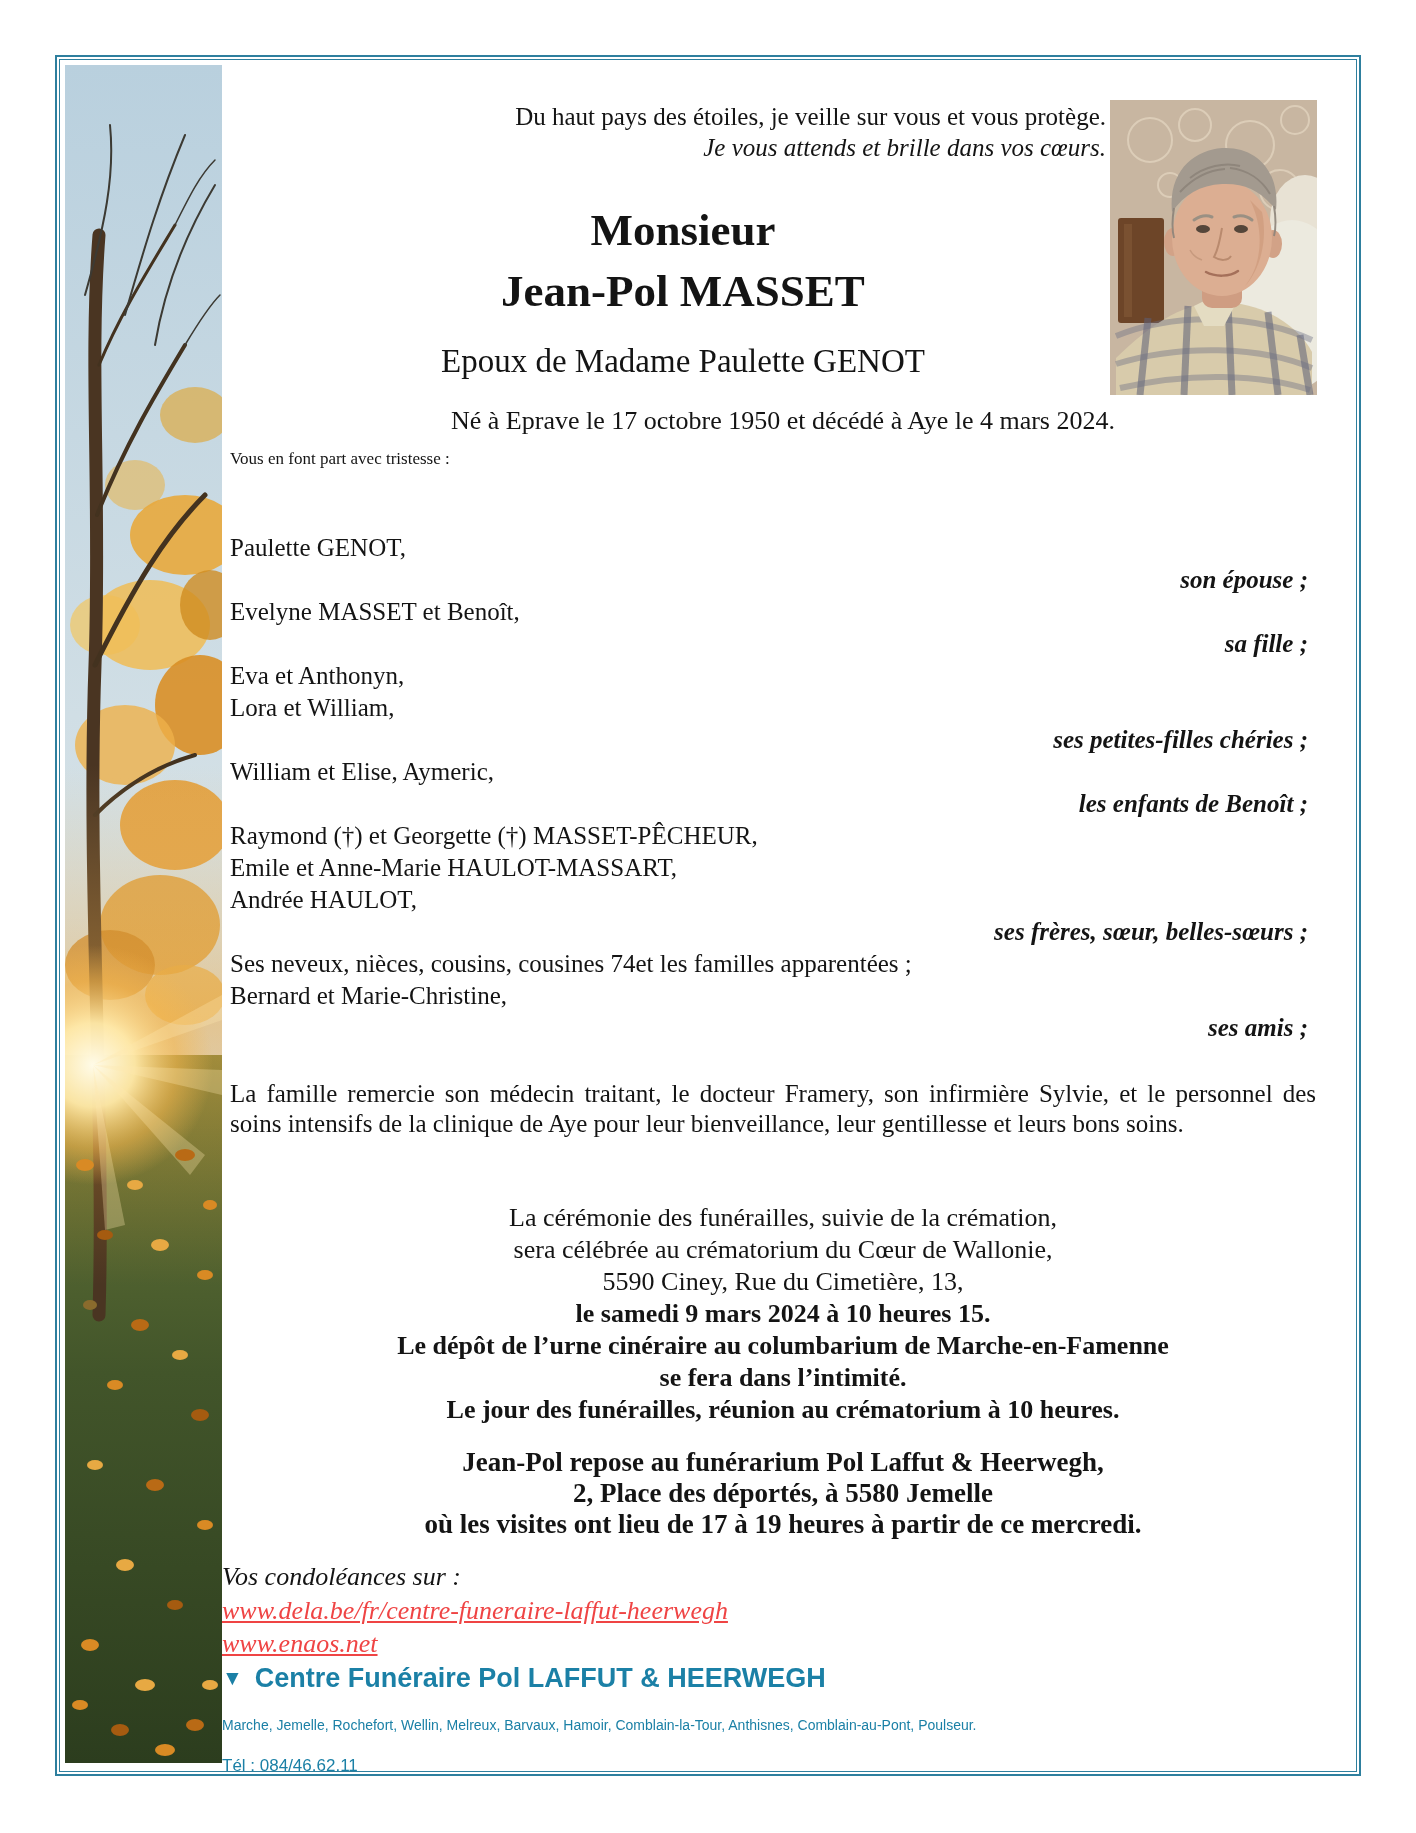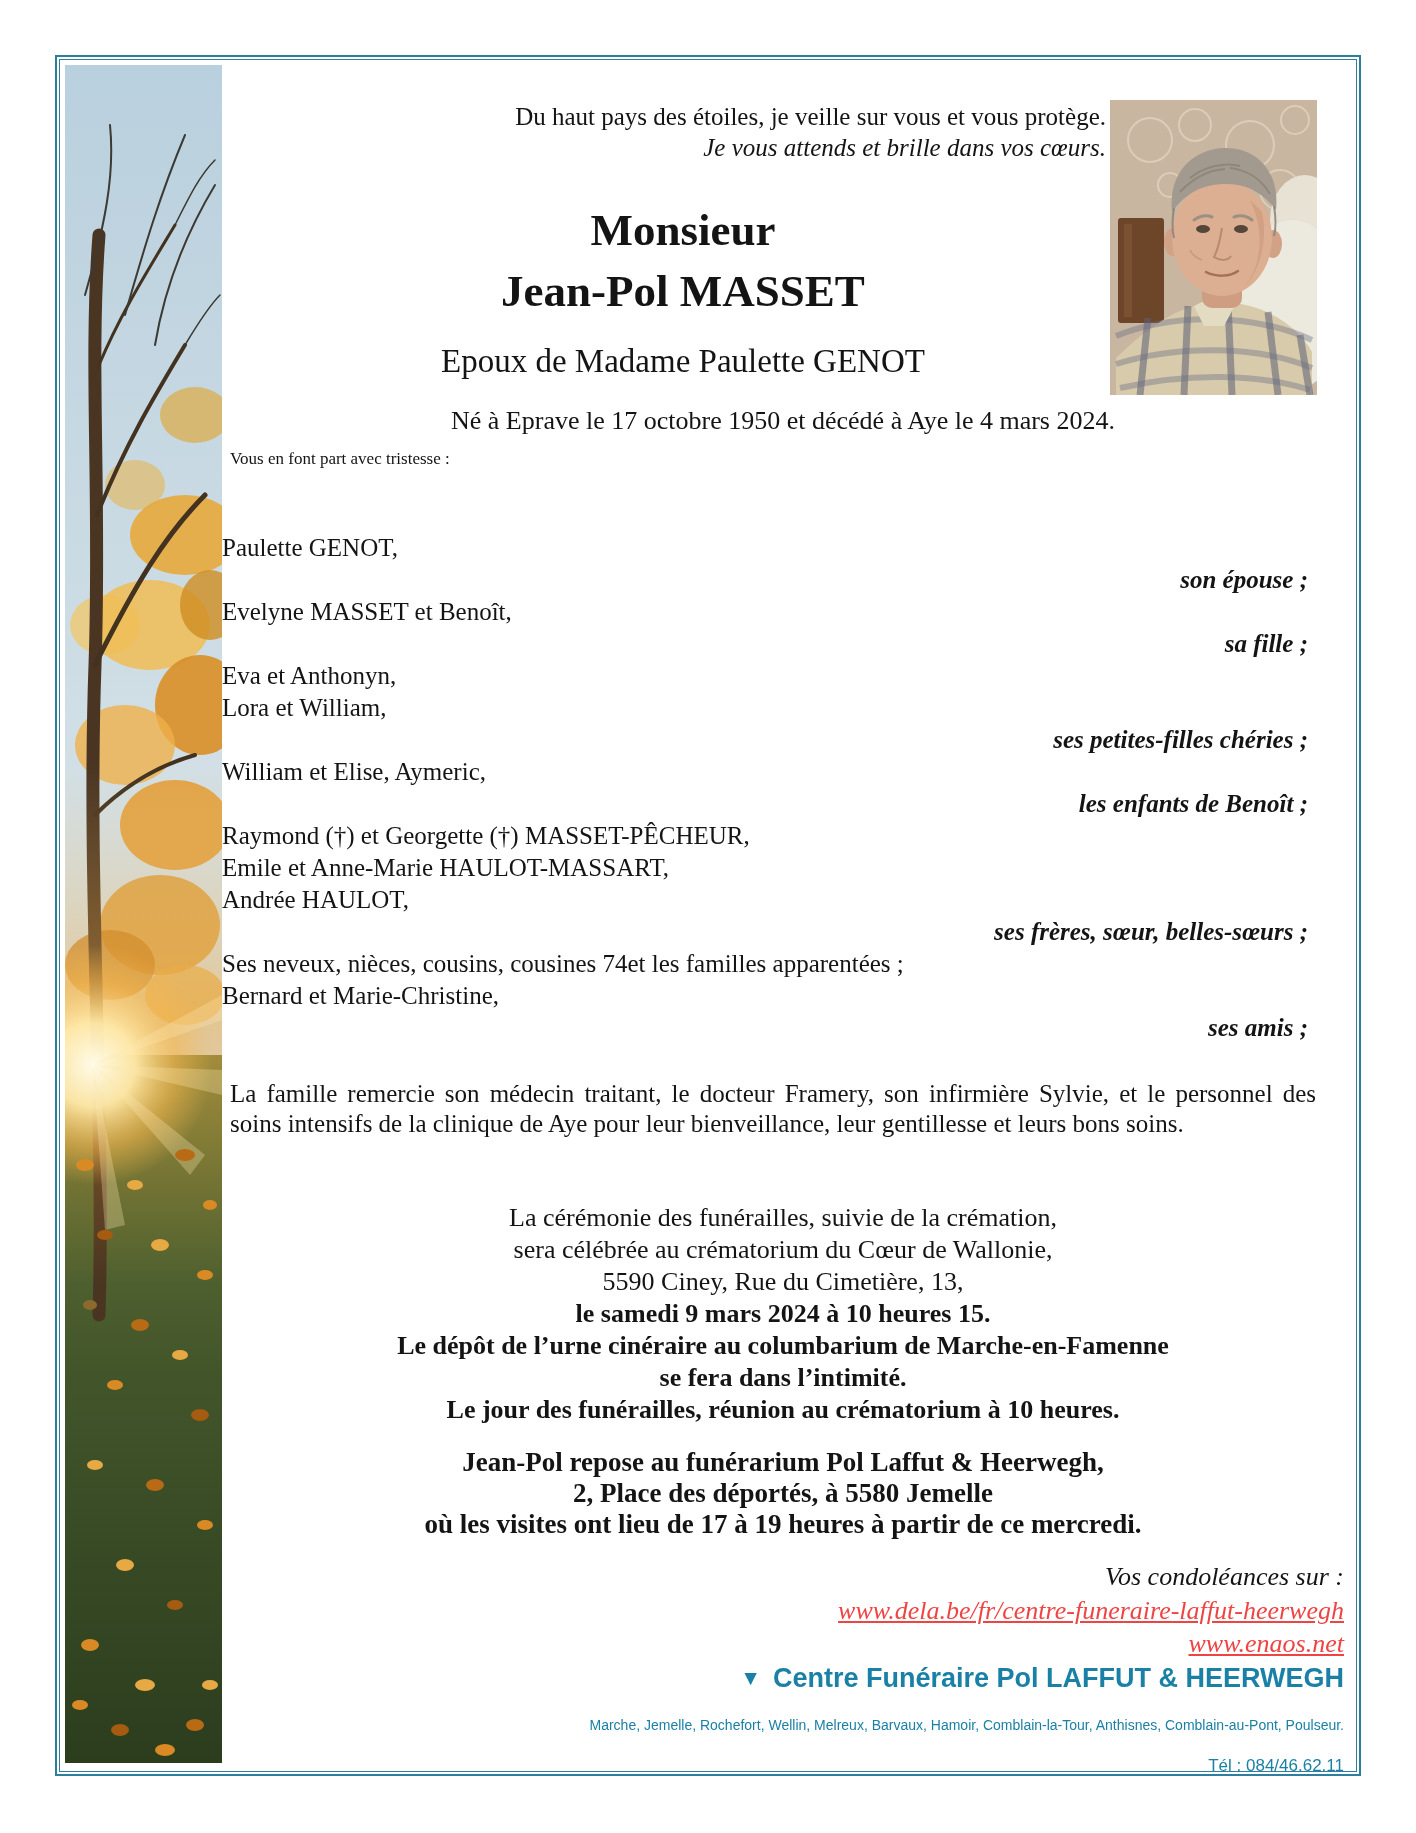--- a/index.html
+++ b/index.html
@@ -17,35 +17,35 @@
   .quote .l2{font-style:italic}
 
   .title-block{position:absolute;left:222px;top:200px;width:922px;text-align:center;font-weight:bold}
   .title-line{font-size:45px;line-height:61px}
   .spouse-line{font-size:33px;line-height:46px;font-weight:normal;margin-top:16px}
 
   .dates{position:absolute;left:222px;top:404px;width:1122px;text-align:center;font-size:26px;line-height:34px}
   .intro{position:absolute;left:230px;top:443px;font-size:17px;line-height:32px}
 
   .family{position:absolute;left:222px;top:532px;width:1086px;font-size:25px;line-height:32px}
-  .family .fl{padding-left:0}
+  .family .fl{padding-left:8px}
   .family .fr{text-align:right;font-weight:bold;font-style:italic}
 
   .thanks{position:absolute;left:230px;top:1079px;width:1086px;font-size:25px;line-height:30px;text-align:justify}
 
   .ceremony{position:absolute;left:222px;top:1202px;width:1122px;text-align:center;font-size:26px;line-height:32px}
   .ceremony .b{font-weight:bold}
 
   .repose{position:absolute;left:222px;top:1447px;width:1122px;text-align:center;font-size:27px;line-height:31px;font-weight:bold}
 
-  .condolences{position:absolute;left:222px;top:1560px;width:1122px;text-align:right;font-style:italic;font-size:26px}
+  .condolences{position:absolute;left:222px;top:1560px;width:1122px;text-align:left;font-style:italic;font-size:26px}
   .condolences .label{line-height:34px}
   .condolences a{color:#ef4444;text-decoration:underline;display:block;line-height:33px;cursor:pointer}
 
-  .fh{position:absolute;left:222px;top:1662px;width:1122px;text-align:right;color:#1b80a6;
+  .fh{position:absolute;left:222px;top:1662px;width:1122px;text-align:left;color:#1b80a6;
       font-family:"Liberation Sans","DejaVu Sans",sans-serif}
   .fh-name{font-size:27px;font-weight:bold;line-height:32px}
   .fh-name .tri{font-size:21px;vertical-align:2px;margin-right:12px}
   .fh-cities{font-size:14px;margin-top:20px;line-height:22px}
   .fh-phone{font-size:17px;margin-top:20px;line-height:20px}
 </style>
 </head>
 <body>
 
 <div class="frame">

